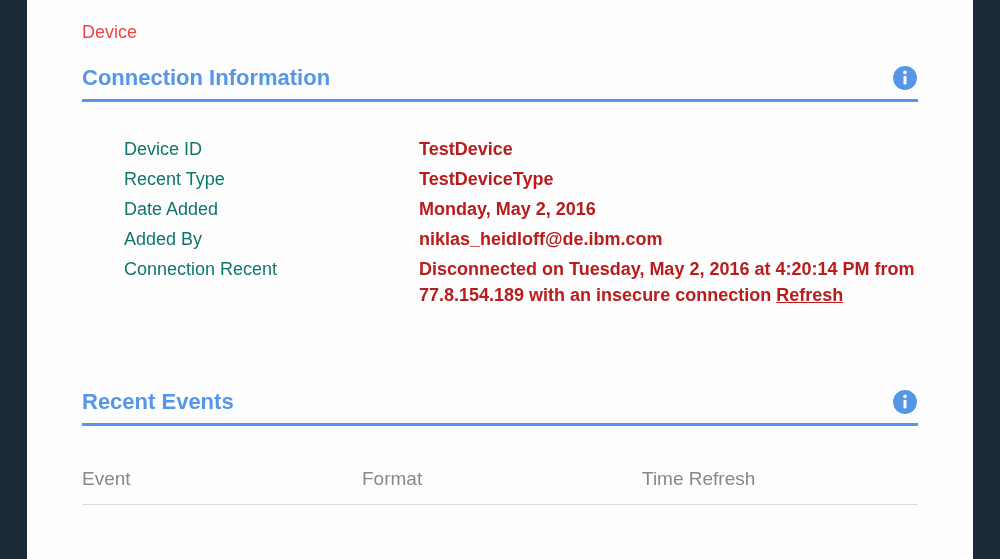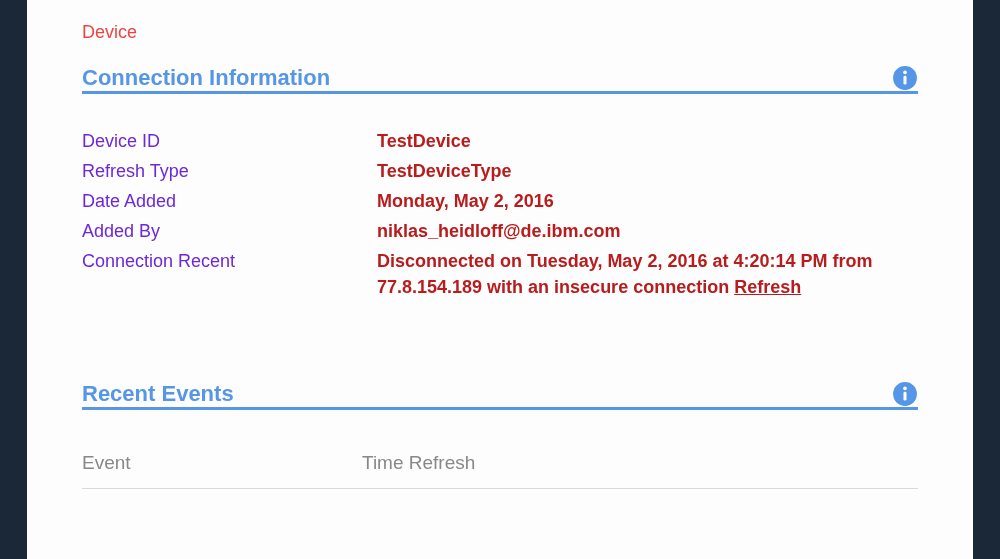--- a/index.html
+++ b/index.html
@@ -22,20 +22,21 @@
   .page-label {
     color: #ef4444;
     font-size: 18px;
     padding: 12px 0 22px 0;
   }
   .section-header {
     display: flex;
     align-items: center;
     justify-content: space-between;
     border-bottom: 3px solid #5596e6;
+    padding-bottom: 8px;
   }
   .section-title {
     color: #5596e6;
     font-weight: 700;
     font-size: 22px;
   }
   .info-icon {
     width: 26px;
     height: 26px;
     flex: 0 0 26px;
@@ -43,23 +44,24 @@
     align-items: center;
     justify-content: center;
     cursor: pointer;
   }
   .info-icon svg { display: block; }
   .kv-block { padding: 32px 0 40px 0; }
   .kv-row { display: flex; align-items: flex-start; padding: 2px 0; }
   .kv-label {
     width: 295px;
     flex: 0 0 295px;
-    color: #6d28d9;
+    color: #0f766e;
     font-size: 18px;
     line-height: 1.45;
+    margin-left: 42px;
   }
   .kv-value {
     flex: 1 1 auto;
     color: #b91c1c;
     font-weight: 700;
     font-size: 18px;
     line-height: 1.45;
   }
   .kv-value .refresh-link {
     text-decoration: underline;
@@ -104,21 +106,21 @@
         </svg>
     </div>
   </div>
 
   <div class="kv-block">
     <div class="kv-row">
       <div class="kv-label">Device ID</div>
       <div class="kv-value">TestDevice</div>
     </div>
     <div class="kv-row">
-      <div class="kv-label">Refresh Type</div>
+      <div class="kv-label">Recent Type</div>
       <div class="kv-value">TestDeviceType</div>
     </div>
     <div class="kv-row">
       <div class="kv-label">Date Added</div>
       <div class="kv-value">Monday, May 2, 2016</div>
     </div>
     <div class="kv-row">
       <div class="kv-label">Added By</div>
       <div class="kv-value">niklas_heidloff@de.ibm.com</div>
     </div>
@@ -139,17 +141,18 @@
           <circle cx="12" cy="12" r="11"></circle>
           <rect x="10.6" y="10" width="2.8" height="8" rx="1.2" fill="#fdfdfd"></rect>
           <circle cx="12" cy="6.8" r="1.7" fill="#fdfdfd"></circle>
         </svg>
     </div>
   </div>
 
   <div class="events-table">
     <div class="events-head">
       <div class="col-event">Event</div>
+      <div class="col-format">Format</div>
       <div class="col-time">Time Refresh</div>
     </div>
   </div>
 
 </div>
 
 </body></html>

